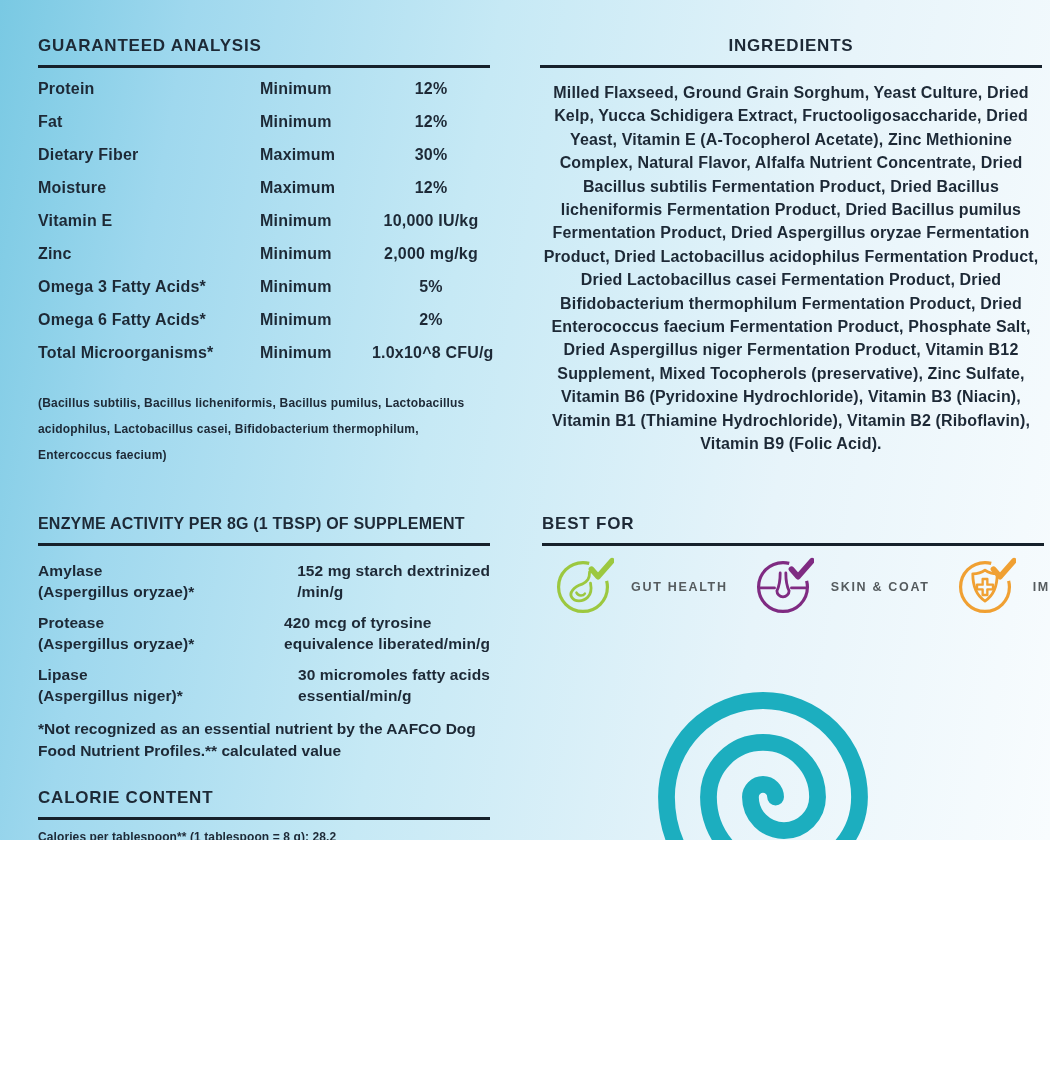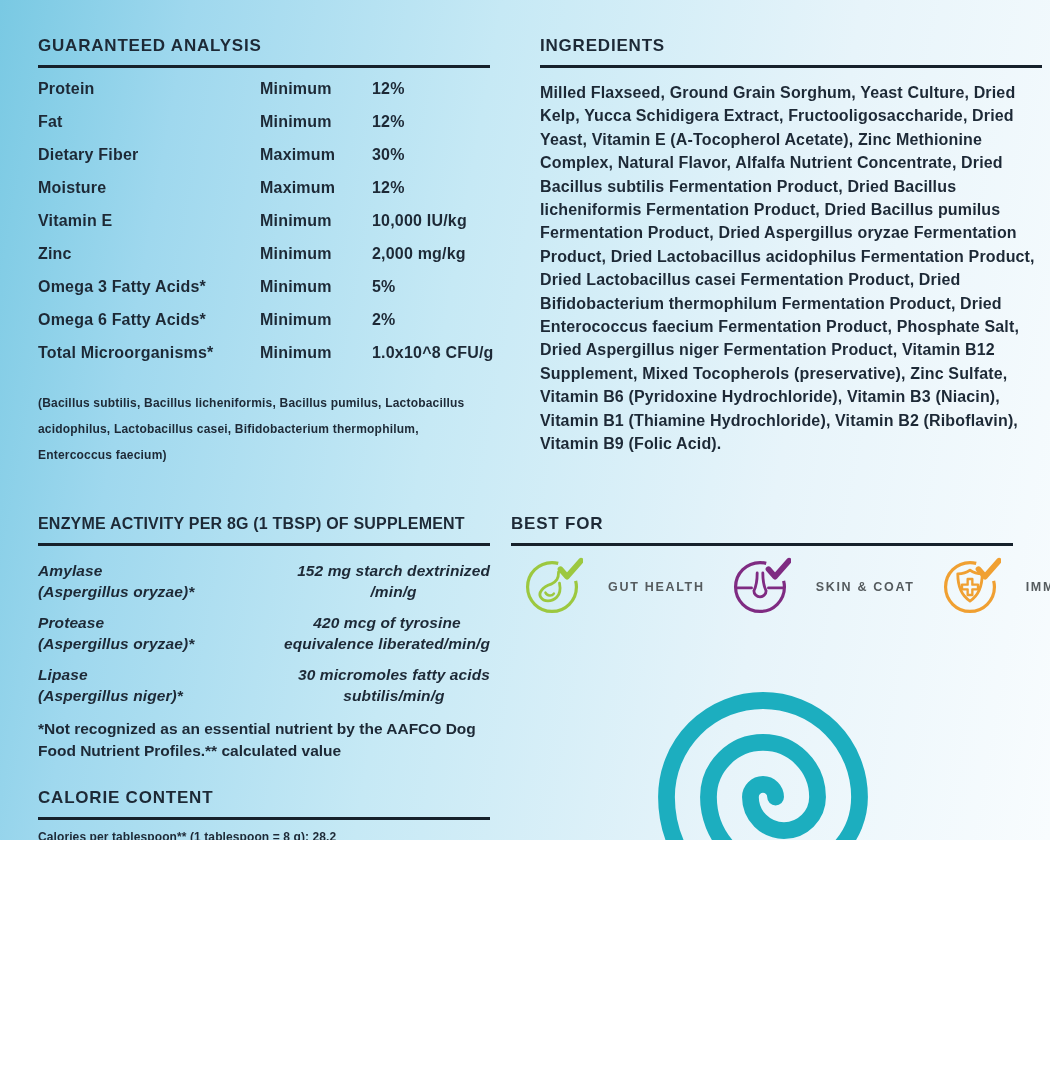--- a/index.html
+++ b/index.html
@@ -6,51 +6,51 @@
   .page{
     position:relative;
     width:1050px;height:840px;
     overflow:hidden;
     background:linear-gradient(100deg,#79c9e3 0%,#9fd8ee 16%,#c6e9f5 42%,#e7f4fa 72%,#f8fcfe 100%);
     font-family:"Liberation Sans", sans-serif;
     color:#1d2936;
   }
   .col{position:absolute;}
   .col-left{left:38px;top:36px;width:452px;}
-  .col-right{left:540px;top:36px;width:502px;}
+  .col-right{left:540px;top:36px;width:502px;text-align:center;}
   .section{position:absolute;}
   .section-title{
     font-size:17px;font-weight:700;letter-spacing:.8px;
     padding-bottom:9px;border-bottom:3px solid #16212b;
     white-space:nowrap;line-height:20px;
   }
   .section-title.long{font-size:16px;letter-spacing:.2px;}
   
   .ga-table{margin-top:12px;}
   .ga-row{
     display:grid;grid-template-columns:222px 112px 1fr;
     align-items:baseline;height:33px;
     font-size:16px;font-weight:700;letter-spacing:.2px;
   }
-  .ga-value{text-align:left;white-space:nowrap;}
+  .ga-value{text-align:center;white-space:nowrap;}
   .ga-note{
     margin-top:13px;font-size:12px;font-weight:700;line-height:26px;letter-spacing:.2px;
   }
   
-  .enz-rows{margin-top:14px;font-style:italic;}
+  .enz-rows{margin-top:14px;}
   .enz-row{display:flex;justify-content:space-between;margin-bottom:10px;}
   .enz-name,.enz-value{font-size:15.5px;font-weight:700;line-height:21px;letter-spacing:.1px;}
-  .enz-value{text-align:center;white-space:nowrap;}
+  .enz-value{text-align:left;white-space:nowrap;}
   .footnote{margin-top:12px;font-size:15.5px;font-weight:700;line-height:22px;}
   .calorie-line{margin-top:10px;font-size:12px;font-weight:700;letter-spacing:.1px;white-space:nowrap;}
   
   .ingredients-text{margin-top:13px;font-size:16px;font-weight:700;line-height:23.4px;letter-spacing:.15px;}
   
   .bf-items{display:flex;align-items:center;gap:24px;margin-top:10px;margin-left:10px;}
-  .bf-item{display:flex;align-items:center;gap:25px;flex:0 0 auto;}
+  .bf-item{display:flex;align-items:center;gap:17px;flex:0 0 auto;}
   .bf-icon{display:block;}
   .bf-label{
     font-size:12.5px;font-weight:700;letter-spacing:1.7px;color:#555b5e;white-space:nowrap;
   }
   .spiral{position:absolute;}
 </style>
 </head>
 <body>
 
 <div class="page">
@@ -140,38 +140,38 @@
           <div>equivalence liberated/min/g</div>
         </div>
       </div>
       <div class="enz-row">
         <div class="enz-name">
           <div>Lipase</div>
           <div>(Aspergillus niger)*</div>
         </div>
         <div class="enz-value">
           <div>30 micromoles fatty acids</div>
-          <div>subtilis/min/g</div>
+          <div>essential/min/g</div>
         </div>
       </div>
     </div>
     <div class="footnote">*Not recognized as an essential nutrient by the AAFCO Dog Food Nutrient Profiles.** calculated value</div>
   </div>
 
   <div class="section" style="left:38px;top:788px;width:452px;">
     <div class="section-title">CALORIE CONTENT</div>
     <div class="calorie-line">Calories per tablespoon** (1 tablespoon = 8 g): 28.2</div>
   </div>
 
   <div class="col col-right">
     <div class="section-title">INGREDIENTS</div>
     <div class="ingredients-text">Milled Flaxseed, Ground Grain Sorghum, Yeast Culture, Dried Kelp, Yucca Schidigera Extract, Fructooligosaccharide, Dried Yeast, Vitamin E (A-Tocopherol Acetate), Zinc Methionine Complex, Natural Flavor, Alfalfa Nutrient Concentrate, Dried Bacillus subtilis Fermentation Product, Dried Bacillus licheniformis Fermentation Product, Dried Bacillus pumilus Fermentation Product, Dried Aspergillus oryzae Fermentation Product, Dried Lactobacillus acidophilus Fermentation Product, Dried Lactobacillus casei Fermentation Product, Dried Bifidobacterium thermophilum Fermentation Product, Dried Enterococcus faecium Fermentation Product, Phosphate Salt, Dried Aspergillus niger Fermentation Product, Vitamin B12 Supplement, Mixed Tocopherols (preservative), Zinc Sulfate, Vitamin B6 (Pyridoxine Hydrochloride), Vitamin B3 (Niacin), Vitamin B1 (Thiamine Hydrochloride), Vitamin B2 (Riboflavin), Vitamin B9 (Folic Acid).</div>
   </div>
 
-  <div class="section" style="left:511px;top:514px;width:502px;">
+  <div class="section" style="left:542px;top:514px;width:502px;">
     <div class="section-title">BEST FOR</div>
     <div class="bf-items">
 
       <div class="bf-item">
         <svg class="bf-icon" width="62" height="62" viewBox="-33 -33 66 66" style="color: rgb(156, 200, 63);">
           <circle cx="0" cy="0" r="26" fill="none" stroke="currentColor" stroke-width="3.4" pathLength="360" stroke-dasharray="285 60"></circle>
           <path d="M 7 -16 C 7 -9 5 -6 -1 -3 C -10 0 -15 6 -12 11 C -9 16 0 16 5 11 C 9 7 9 1 8 -4" fill="none" stroke="currentColor" stroke-width="3" stroke-linecap="round"></path>
           <path d="M -7 6 C -5 10 0 10 2 7" fill="none" stroke="currentColor" stroke-width="2.6" stroke-linecap="round"></path>
           <path d="M 9 -19 L 16 -11 L 31 -28" fill="none" stroke="currentColor" stroke-width="6" stroke-linecap="round" stroke-linejoin="round"></path>
         </svg>

